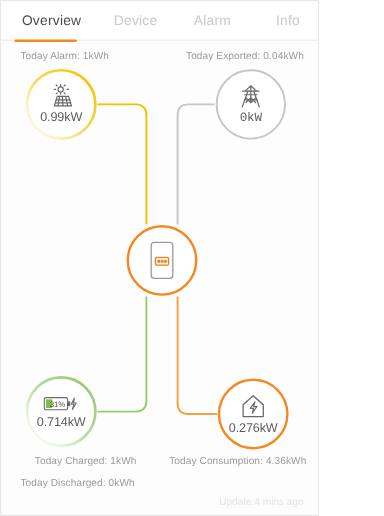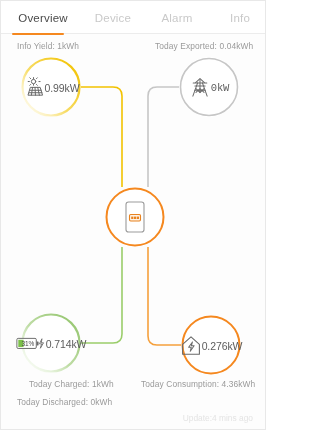--- a/index.html
+++ b/index.html
@@ -98,21 +98,21 @@
   .node-batt    { left: 20px;  top: 312px; width: 60px; height: 60px; }
   .node-home    { left: 180px; top: 314px; width: 60px; height: 60px; justify-content: center; }
 
   .ring {
     position: absolute; left: 0; top: 0;
     width: 100%; height: 100%;
     pointer-events: none;
   }
   .node-inner {
     position: relative;
-    display: flex; flex-direction: row;
+    display: flex; flex-direction: column;
     align-items: center; justify-content: center;
     z-index: 2;
   }
 </style>
 </head>
 <body>
 
 <div id="app">
 
   <div class="tabbar">
@@ -124,21 +124,21 @@
       <span>Device</span>
     </div>
     <div class="tab t2">
       <span>Alarm</span>
     </div>
     <div class="tab t3">
       <span>Info</span>
     </div>
   </div>
 
-  <div class="lbl lbl-yield">Info Yield: 1kWh</div>
+  <div class="lbl lbl-yield">Today Alarm: 1kWh</div>
   <div class="lbl lbl-exported">Today Exported: 0.04kWh</div>
   <div class="lbl lbl-charged">Today Charged: 1kWh</div>
   <div class="lbl lbl-discharged">Today Discharged: 0kWh</div>
   <div class="lbl lbl-consumption">Today Consumption: 4.36kWh</div>
   <div class="lbl-update">Update:4 mins ago</div>
 
   <svg id="wires" viewBox="0 0 266 430">
 
     <path d="M 80 86 H 112 Q 121 86 121 95 V 186" fill="none" stroke="#F2C200" stroke-width="1.6"></path>
 

